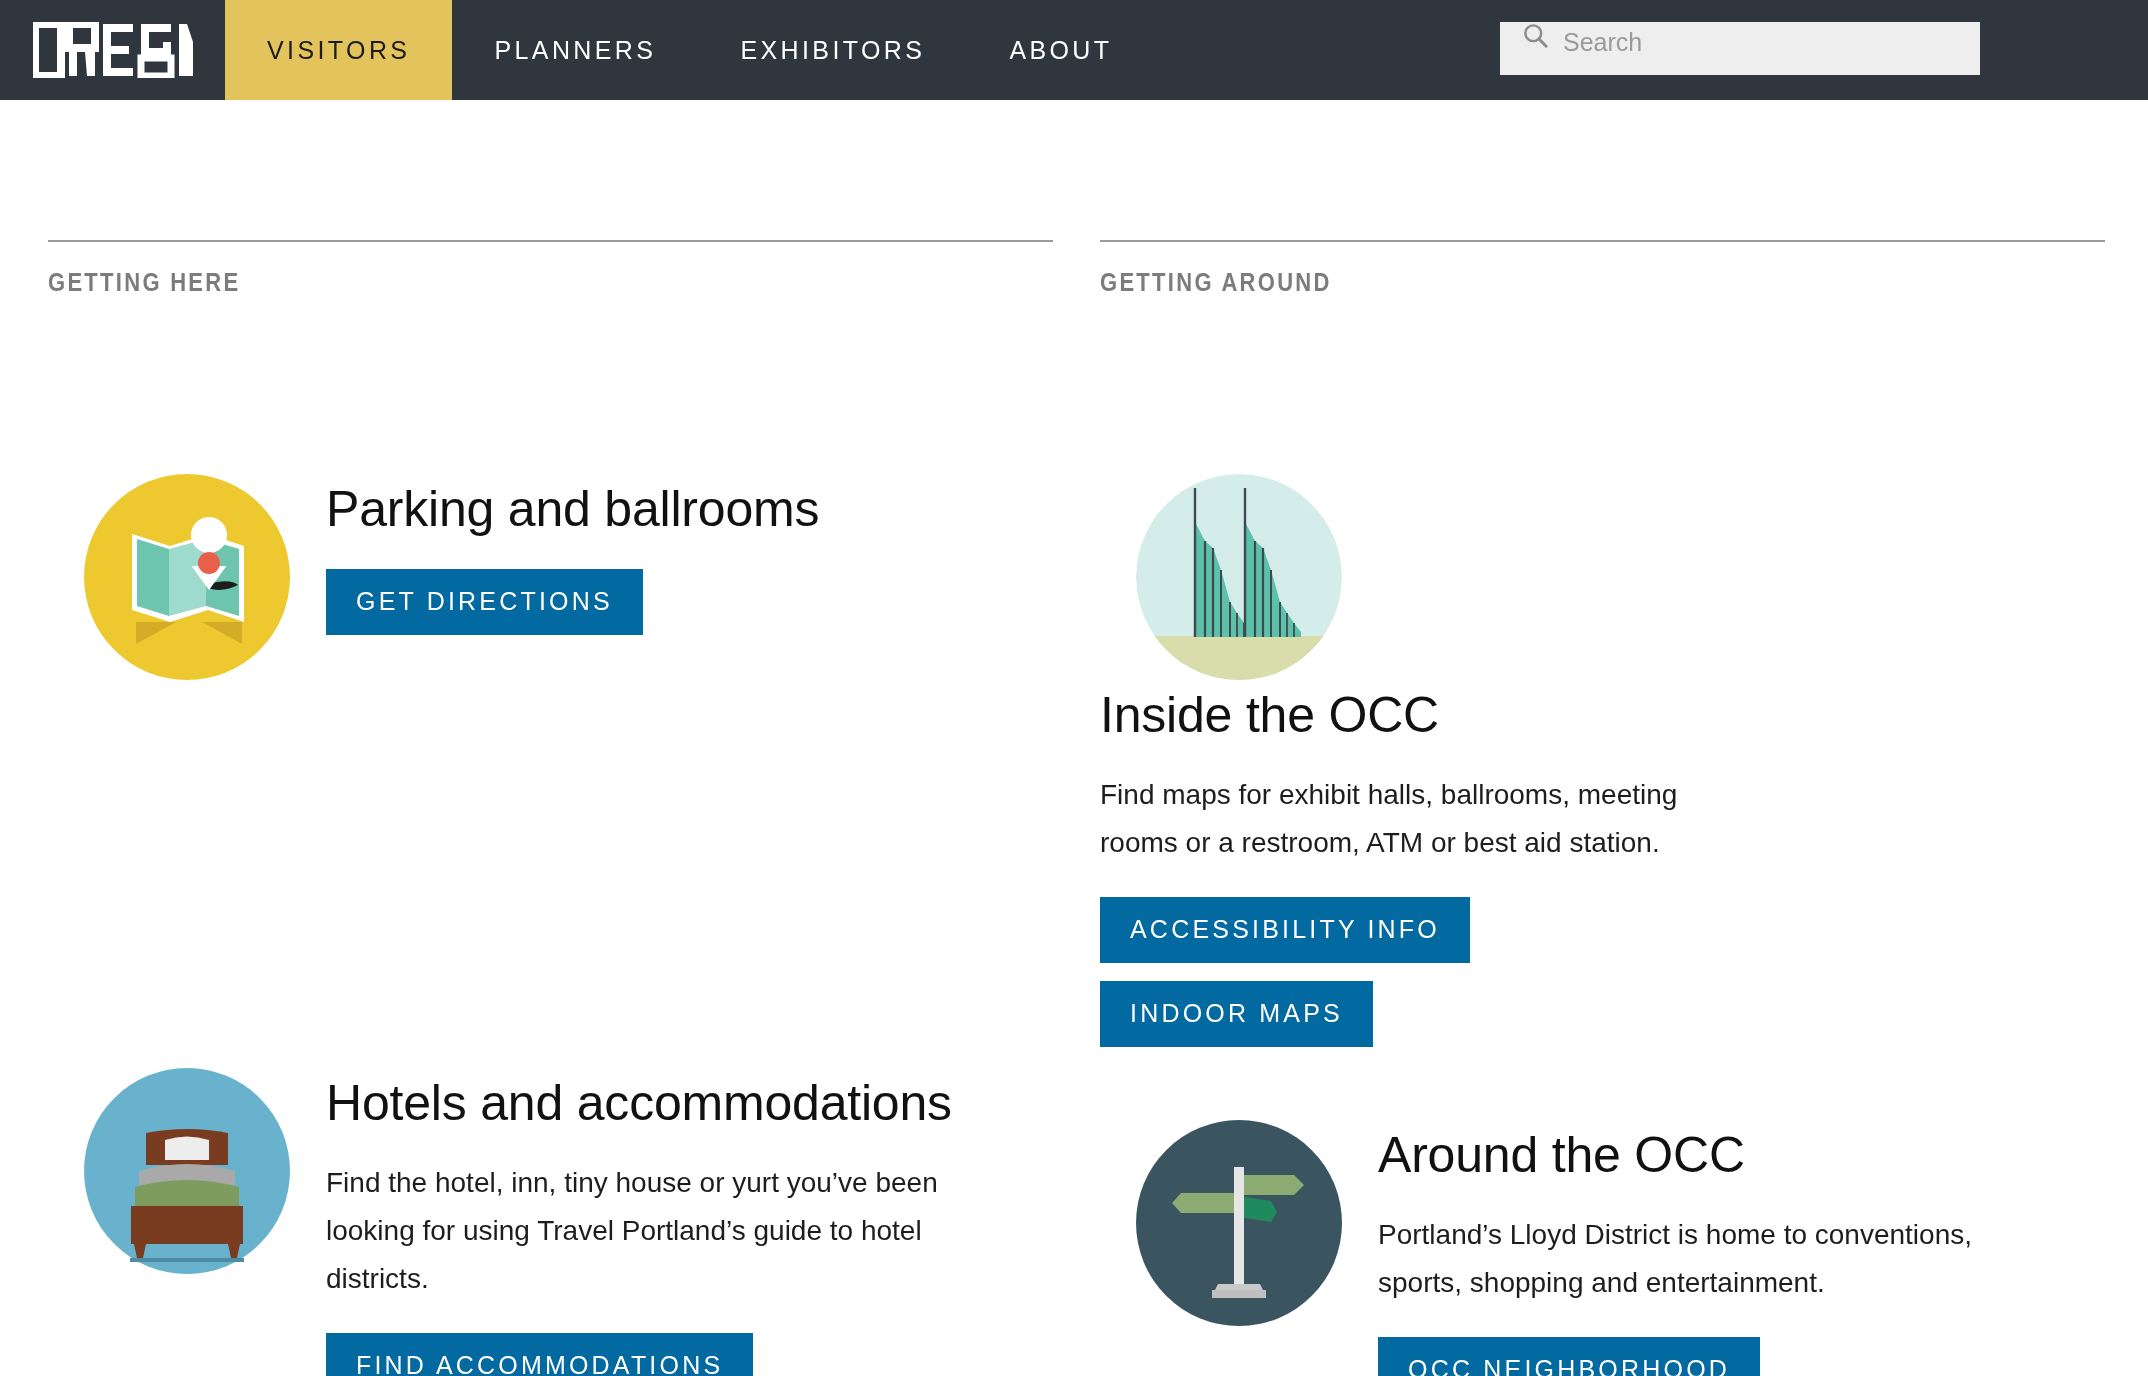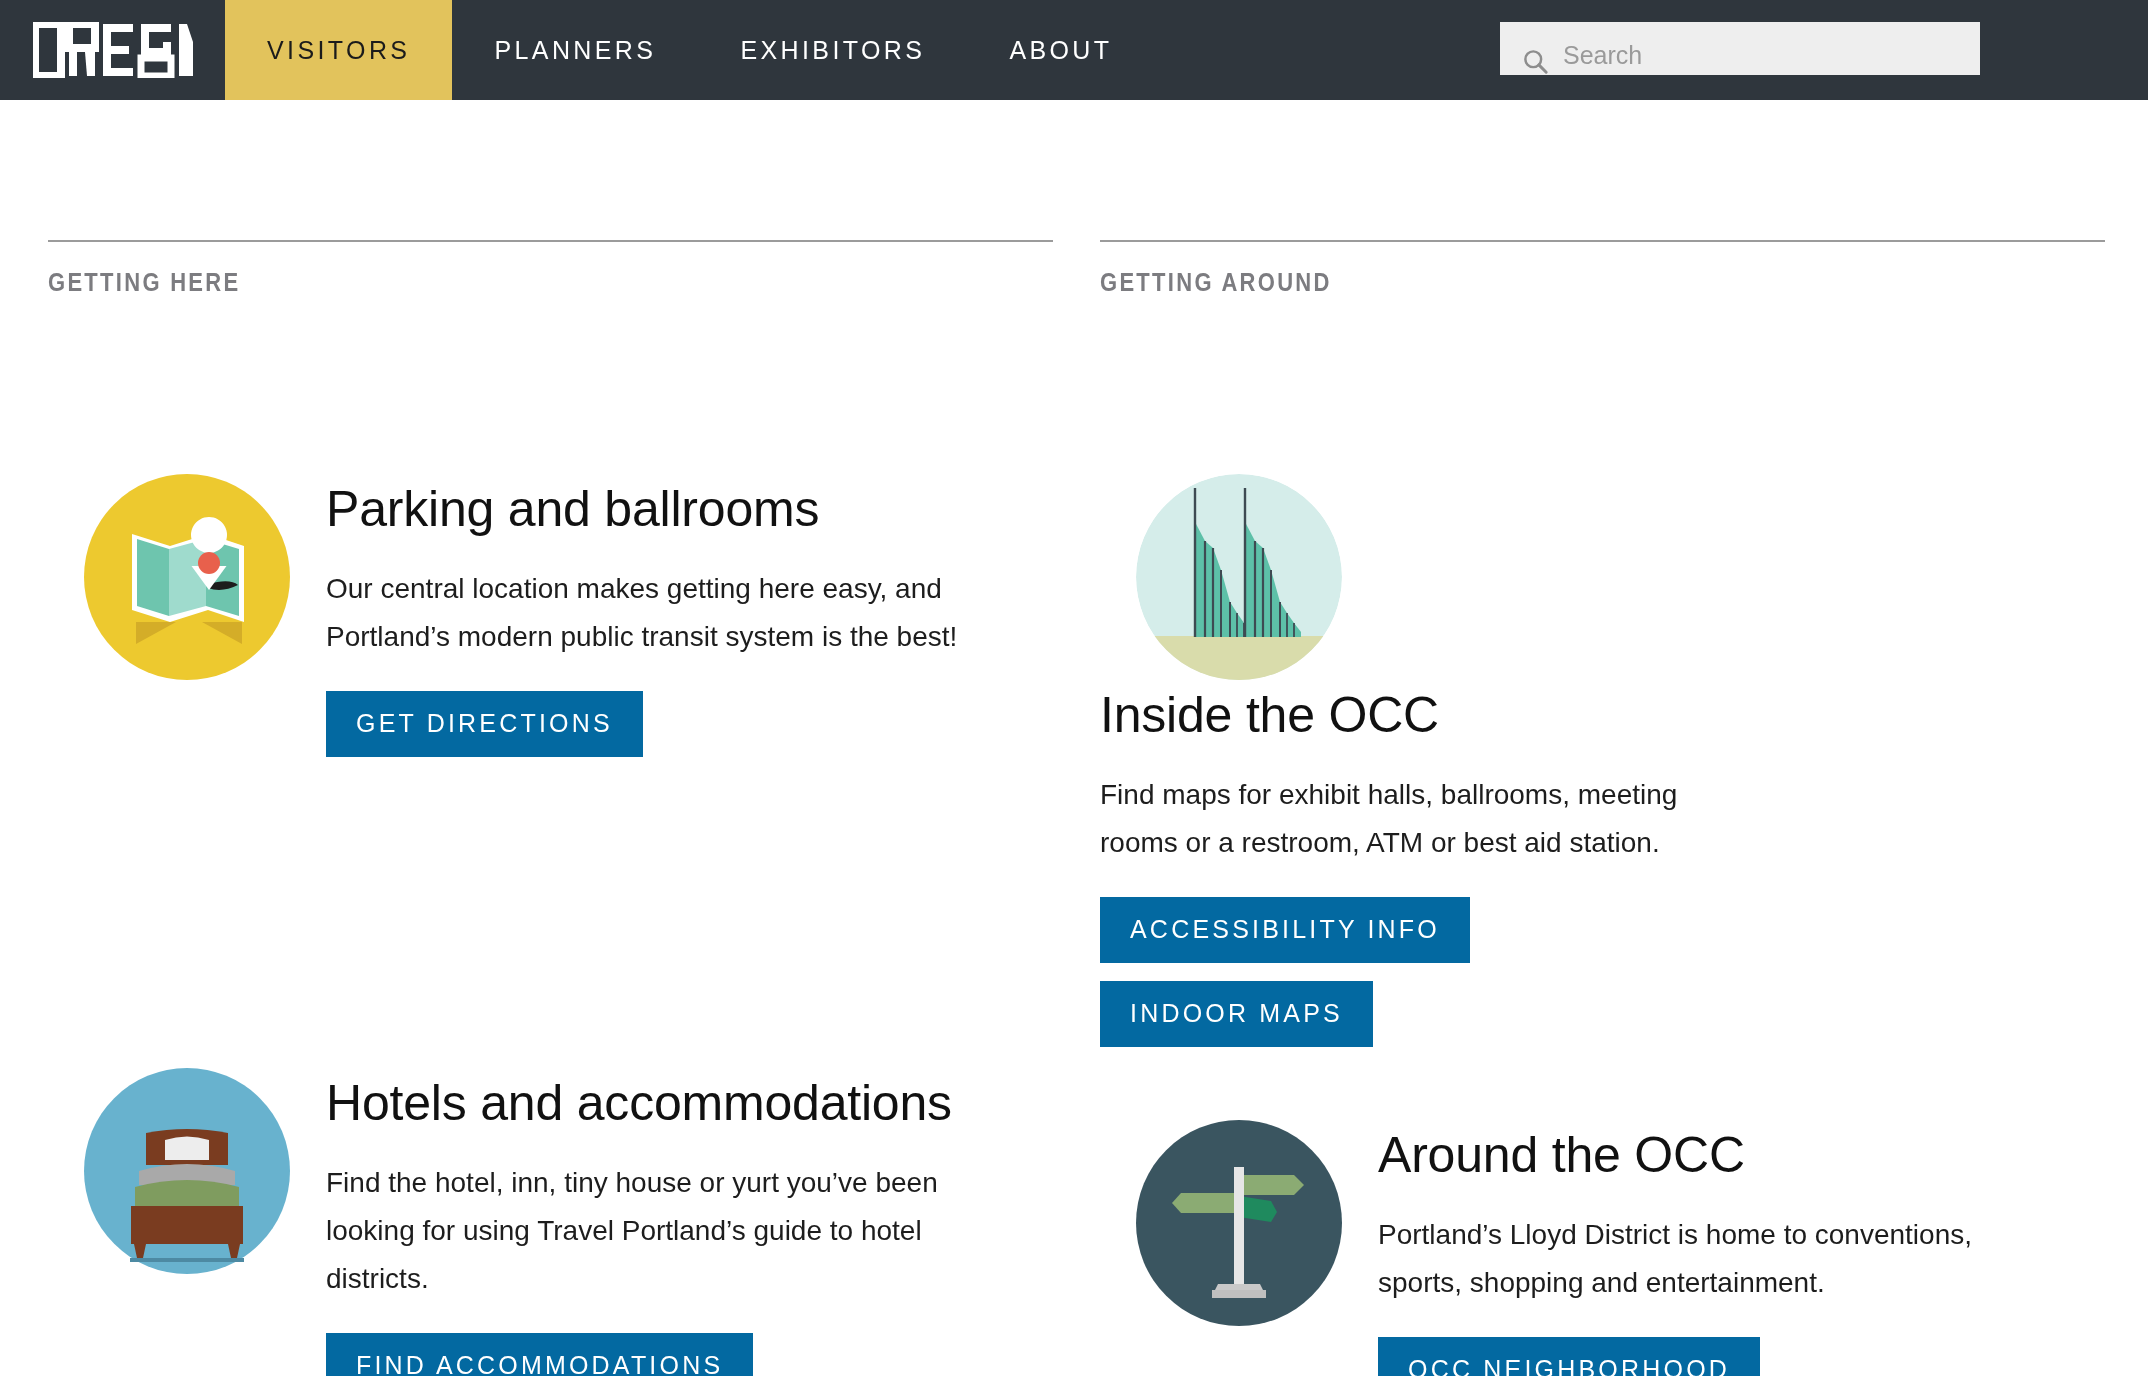--- a/index.html
+++ b/index.html
@@ -59,21 +59,21 @@
   }
 
   .search-wrap {
     position: absolute;
     left: 1500px;
     top: 22px;
     width: 480px;
     height: 53px;
     background: #eeeeee;
     display: flex;
-    align-items: flex-end;
+    align-items: flex-start;
     padding: 0 0 0 22px;
   }
   .search-icon { flex: 0 0 auto; display:block; margin-right: 14px; }
   .search-input {
     border: 0;
     outline: none;
     background: transparent;
     font-family: "Liberation Sans", sans-serif;
     font-size: 25px;
     color: #3a3a3a;
@@ -240,21 +240,20 @@
 
           <path d="M124 110 q22 -6 30 1 q-16 8 -30 3 z" fill="#1d1d1d"></path>
 
           <path d="M125 79 a18 18 0 1 1 0.01 0 z" fill="#ffffff"></path>
           <path d="M107.5 92 L125 116 L142.5 92 z" fill="#ffffff"></path>
           <circle cx="125" cy="89" r="11" fill="#e8604c"></circle>
         </svg>
       </div>
       <div class="card-body">
         <h2 class="card-title">Parking and ballrooms</h2>
-        <p class="card-text">Our central location makes getting here easy, and Portland’s modern public transit system is the best!</p>
         <div class="btn-stack">
           <button class="btn">GET DIRECTIONS</button>
         </div>
       </div>
     </div>
 
     <div class="card card-hotels">
       <div class="card-media">
         <svg class="icon-circle" width="206" height="206" viewBox="0 0 206 206">
           <circle cx="103" cy="103" r="103" fill="#68b2ce"></circle>

